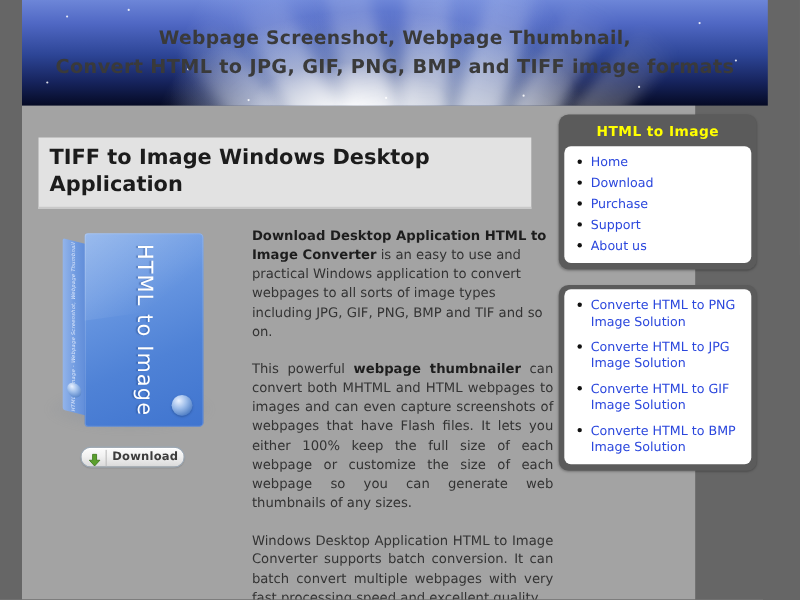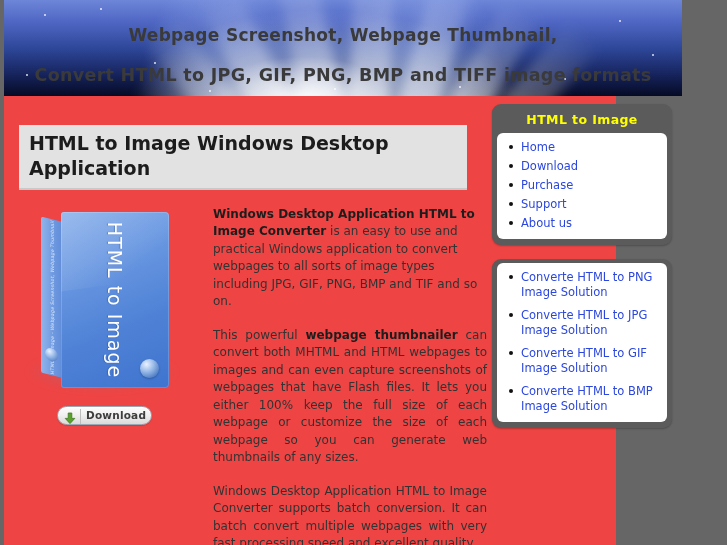--- a/index.html
+++ b/index.html
@@ -12,23 +12,23 @@
     font-family: "DejaVu Sans", "Liberation Sans", sans-serif;
   }
   #page {
     position: relative;
     width: 727px; height: 545px;
     background: #666666;
   }
   
   #sheet {
     position: absolute;
-    left: 4px; top: 0;
+    left: 20px; top: 0;
     width: 612px; height: 545px;
-    background: #ef4444;
+    background: #a3a3a3;
   }
   
   #banner {
     position: absolute;
     left: 0; top: 0;
     width: 678px; height: 96px;
     overflow: hidden;
     background:
       radial-gradient(ellipse 150px 70px at 44% 104%, rgba(255,255,255,0.95) 0%, rgba(255,255,255,0.0) 62%),
       radial-gradient(ellipse 300px 150px at 47% 112%, rgba(215,228,255,0.85) 0%, rgba(215,228,255,0.0) 65%),
@@ -58,21 +58,21 @@
     position: absolute;
     left: 0; top: 22px;
     width: 678px;
     text-align: center;
     color: #3a3a3a;
     font-weight: bold;
     font-size: 17px;
     line-height: 26px;
     letter-spacing: .3px;
   }
-  #banner-text .line2 { font-size: 17.5px; margin-top: 14px; }
+  #banner-text .line2 { font-size: 17.5px; }
 
   
   #content {
     position: absolute;
     left: 0; top: 96px;
     width: 678px;
   }
   #main-col {
     position: absolute;
     left: 15px; top: 16px;
@@ -271,21 +271,21 @@
       <div id="banner-text">
         <div class="line1">Webpage Screenshot, Webpage Thumbnail,</div>
         <div class="line2">Convert HTML to JPG, GIF, PNG, BMP and TIFF image formats</div>
       </div>
     </div>
 
     <div id="content">
 
       <div id="main-col">
 
-        <h1 id="page-title">HTML to Image Windows Desktop Application</h1>
+        <h1 id="page-title">TIFF to Image Windows Desktop Application</h1>
 
         <div id="body-block">
 
           <div id="boxshot">
             <div class="box-shadow-blur"></div>
             <div class="box-wrap">
               <div class="box-spine">
                 <div class="spine-txt">HTML to Image - Webpage Screenshot, Webpage Thumbnail</div>
                 <div class="orb-s"></div>
               </div>
@@ -303,21 +303,21 @@
                     <path d="M5.2 1 H8.8 V6.4 H11.8 L7 11.6 L2.2 6.4 H5.2 Z" fill="#5aa02c" stroke="#3f7a1f" stroke-width=".8"></path>
                   </svg>
                 </span>
                 <span class="sep"></span>
                 <span class="blabel">Download</span>
               </a>
             </div>
           </div>
 
           <div id="copy">
-            <p class="lead"><b>Windows Desktop Application HTML to Image Converter</b><span> is an easy to use and practical Windows application to convert webpages to all sorts of image types including JPG, GIF, PNG, BMP and TIF and so on.</span></p>
+            <p class="lead"><b>Download Desktop Application HTML to Image Converter</b><span> is an easy to use and practical Windows application to convert webpages to all sorts of image types including JPG, GIF, PNG, BMP and TIF and so on.</span></p>
             <p><span>This powerful </span><b>webpage thumbnailer</b><span> can convert both MHTML and HTML webpages to images and can even capture screenshots of webpages that have Flash files. It lets you either 100% keep the full size of each webpage or customize the size of each webpage so you can generate web thumbnails of any sizes.</span></p>
             <p>Windows Desktop Application HTML to Image Converter supports batch conversion. It can batch convert multiple webpages with very fast processing speed and excellent quality.</p>
           </div>
 
         </div>
       </div>
 
       <div id="side">
 
         <div class="panel">

